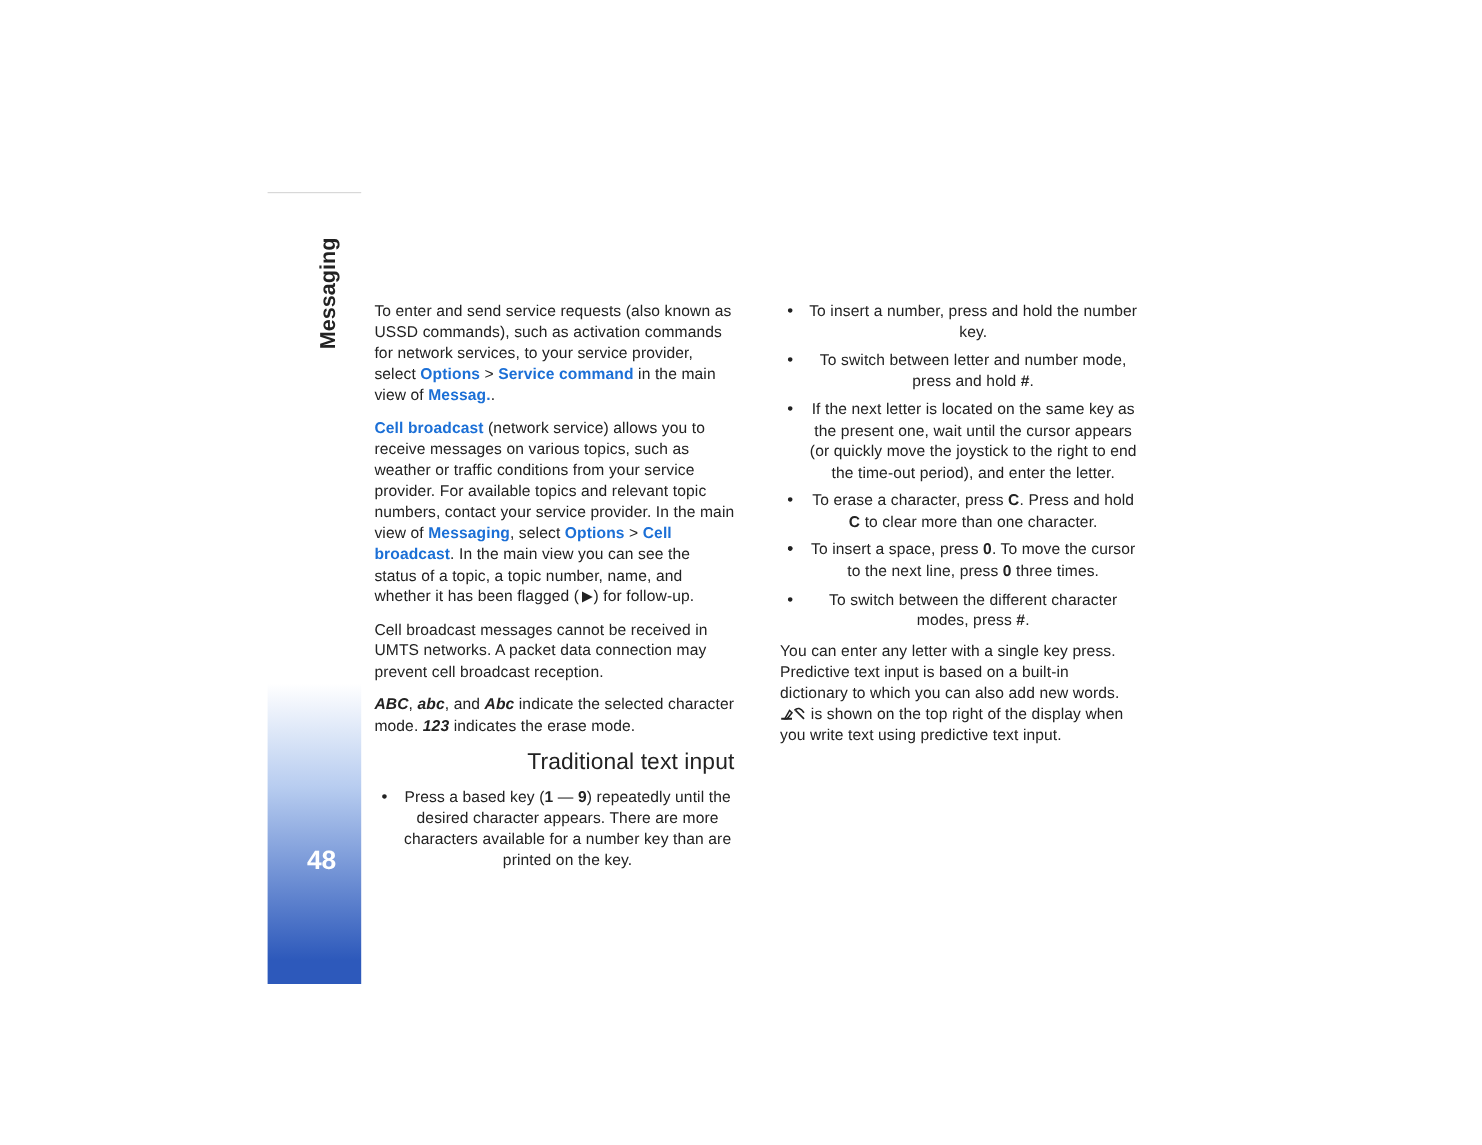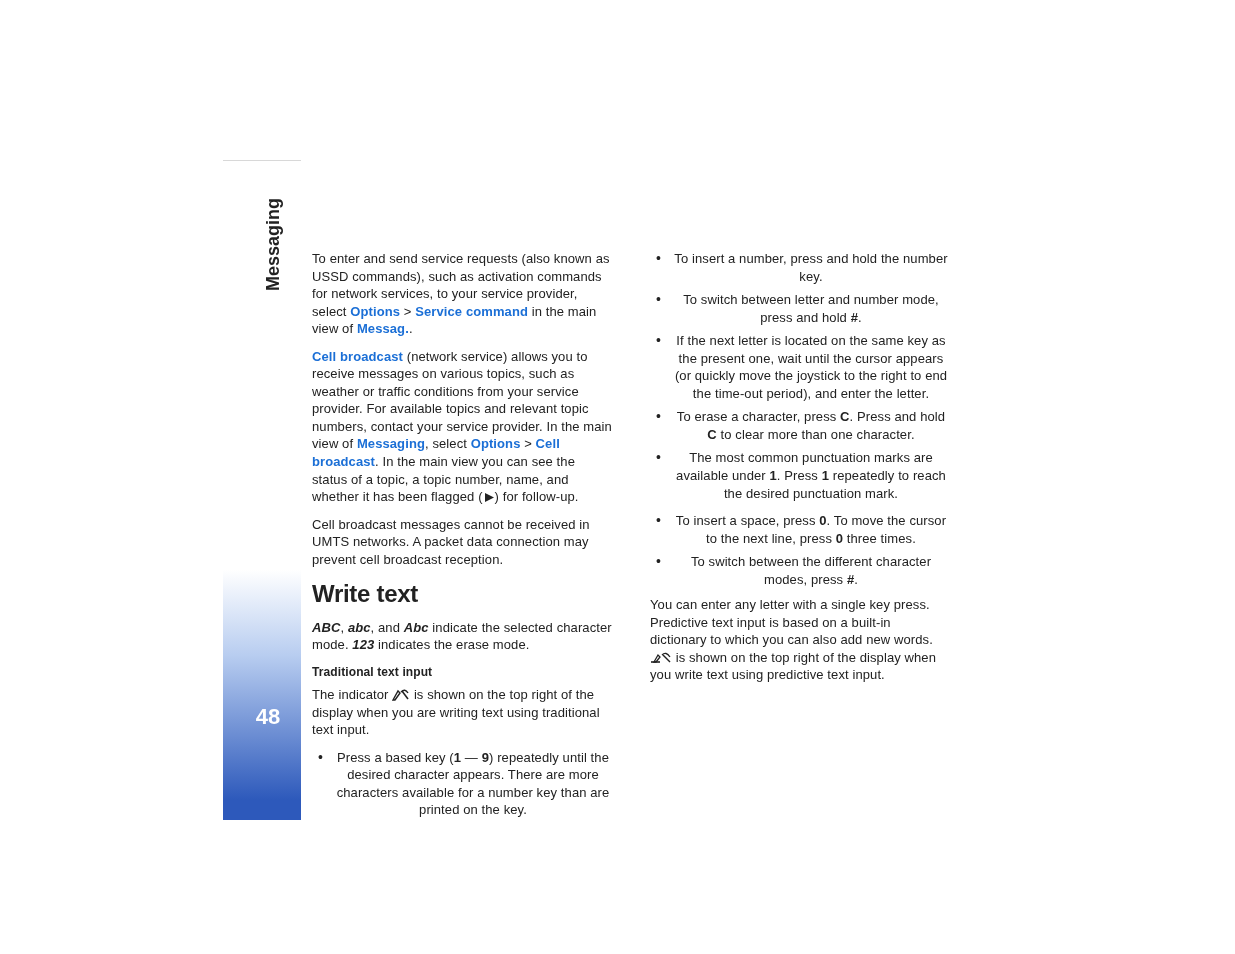--- a/index.html
+++ b/index.html
@@ -50,24 +50,25 @@
   }
   .col p { margin-bottom: 10px; }
   .col h1 {
     font-size: 24px;
     font-weight: 700;
     margin-top: 10px;
     margin-bottom: 8px;
     letter-spacing: -0.3px;
   }
   .col h2 {
-    font-size: 12px;
-    font-weight: 700;
+    font-size: 19px;
+    font-weight: 400;
     margin-top: 8px;
     margin-bottom: 6px;
+    text-align: right;
   }
   .link { color: #1b6fd6; font-weight: 700; }
   .b { font-weight: 700; font-style: italic; }
   ul { list-style: none; margin-bottom: 8px; }
   ul li {
     position: relative;
     padding-left: 22px;
     margin-bottom: 6px;
     text-align: center;
   }
@@ -99,58 +100,46 @@
     </p>
 
     <p>
       <span class="link">Cell broadcast</span><span> (network service) allows you to receive messages on various topics, such as weather or traffic conditions from your service provider. For available topics and relevant topic numbers, contact your service provider. In the main view of </span><span class="link">Messaging</span><span>, select </span><span class="link">Options</span><span> &gt; </span><span class="link">Cell broadcast</span><span>. In the main view you can see the status of a topic, a topic number, name, and whether it has been flagged (</span><svg class="inline-icon" width="12" height="11">
           <polygon points="2,1 11,5.5 2,10" fill="#222"></polygon>
         </svg><span>) for follow-up.</span>
     </p>
 
     <p>Cell broadcast messages cannot be received in UMTS networks. A packet data connection may prevent cell broadcast reception.</p>
 
-    <h1>Write text</h1>
 
     <p>
       <span class="b">ABC</span><span>, </span><span class="b">abc</span><span>, and </span><span class="b">Abc</span><span> indicate the selected character mode. </span><span class="b">123</span><span> indicates the erase mode.</span>
     </p>
 
     <h2>Traditional text input</h2>
 
-    <p>
-      <span>The indicator </span><svg class="inline-icon" width="18" height="12">
-          <path d="M1 11 L6 2 L8 4 L3 11 Z" fill="none" stroke="#222" stroke-width="1.4"></path>
-          <path d="M10 2 L16 10" stroke="#222" stroke-width="1.6" fill="none"></path>
-          <path d="M10 10 L16 2" stroke="#222" stroke-width="0" fill="none"></path>
-          <path d="M9 3 Q13 -1 16 4" stroke="#222" stroke-width="1.4" fill="none"></path>
-        </svg><span> is shown on the top right of the display when you are writing text using traditional text input.</span>
-    </p>
 
     <ul>
       <li>
         <span>Press a based key (</span><span class="sym">1</span><span> — </span><span class="sym">9</span><span>) repeatedly until the desired character appears. There are more characters available for a number key than are printed on the key.</span>
       </li>
     </ul>
   </div>
 
   <div class="col">
     <ul>
       <li>To insert a number, press and hold the number key.</li>
       <li>
         <span>To switch between letter and number mode, press and hold </span><span class="sym">#</span><span>.</span>
       </li>
       <li>If the next letter is located on the same key as the present one, wait until the cursor appears (or quickly move the joystick to the right to end the time-out period), and enter the letter.</li>
       <li>
         <span>To erase a character, press </span><span class="sym">C</span><span>. Press and hold </span><span class="sym">C</span><span> to clear more than one character.</span>
       </li>
       <li>
-        <p>
-          <span>The most common punctuation marks are available under </span><span class="sym">1</span><span>. Press </span><span class="sym">1</span><span> repeatedly to reach the desired punctuation mark.</span>
-        </p>
       </li>
       <li>
         <span>To insert a space, press </span><span class="sym">0</span><span>. To move the cursor to the next line, press </span><span class="sym">0</span><span> three times.</span>
       </li>
       <li>
         <span>To switch between the different character modes, press </span><span class="sym">#</span><span>.</span>
       </li>
     </ul>
 
 

